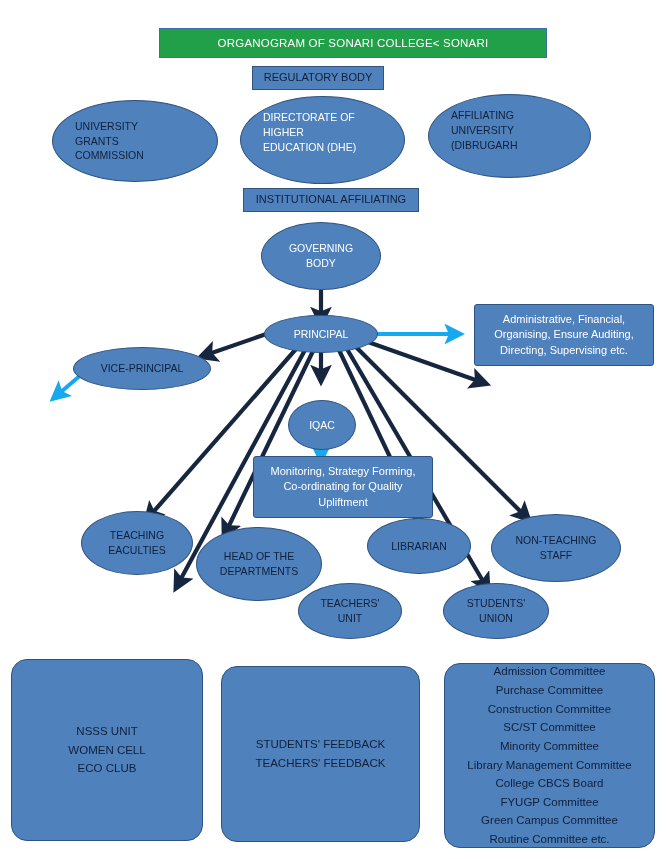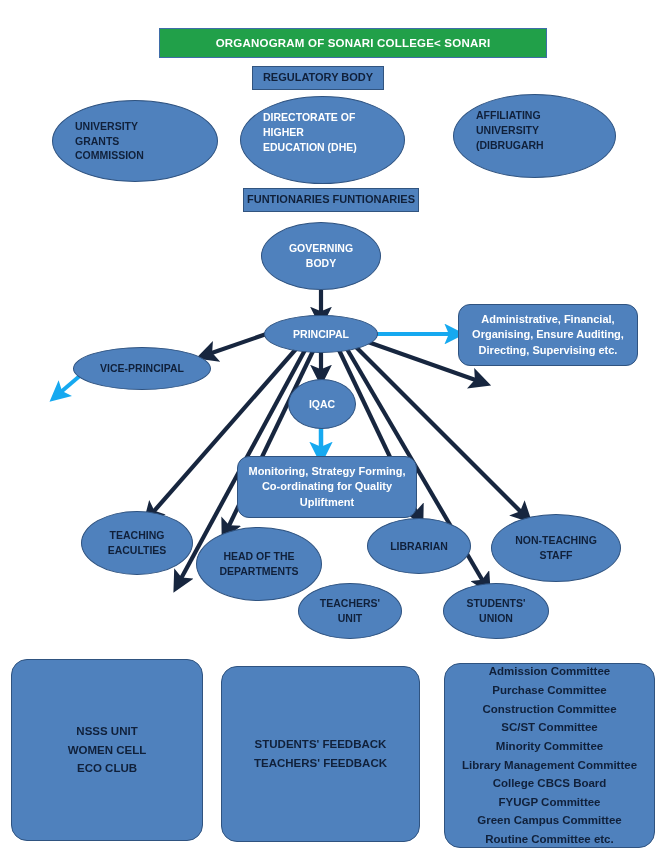--- a/index.html
+++ b/index.html
@@ -32,21 +32,20 @@
     align-items: center;
     justify-content: center;
     text-align: center;
     color: #1b2a43;
     z-index: 3;
   }
   .node .txt {
     width: 100%;
     line-height: 1.42;
     white-space: pre-line;
-    font-weight: bold;
   }
   
   .banner {
     background: #21a049;
     border: 1px solid #3f6da8;
     color: #ffffff;
     font-size: 11.5px;
     letter-spacing: .2px;
   }
   
@@ -54,23 +53,24 @@
     background: #4f81bd;
     border: 1px solid #31547f;
     color: #10203a;
     font-size: 11px;
   }
   
   .round {
     background: #4f81bd;
     border: 1px solid #2f5party;
     border: 1px solid #2f5380;
-    border-radius: 12px;
+    border-radius: 3px;
     color: #ffffff;
     font-size: 11px;
+    margin-left: 16px;
   }
   
   .bigbox {
     background: #4f81bd;
     border: 1px solid #2f5380;
     border-radius: 16px;
     color: #10203a;
     font-size: 11.5px;
   }
   .bigbox .txt { line-height: 1.62; }
@@ -162,28 +162,28 @@
   <div class="node ellipse lefttext" style="left:52px; top:100px; width:166px; height:82px;">
     <span class="txt">UNIVERSITY
 GRANTS
 COMMISSION</span>
   </div>
   <div class="node ellipse white lefttext toptext" style="left:240px; top:96px; width:165px; height:88px;">
     <span class="txt">DIRECTORATE OF
 HIGHER
 EDUCATION (DHE)</span>
   </div>
-  <div class="node ellipse lefttext toptext" style="left:453px; top:94px; width:163px; height:84px;">
+  <div class="node ellipse lefttext toptext" style="left:428px; top:94px; width:163px; height:84px;">
     <span class="txt">AFFILIATING
 UNIVERSITY
 (DIBRUGARH</span>
   </div>
 
   <div class="node rect" style="left:243px; top:188px; width:176px; height:24px;">
-    <span class="txt">FUNTIONARIES FUNTIONARIES</span>
+    <span class="txt">INSTITUTIONAL AFFILIATING</span>
   </div>
 
   <div class="node ellipse white" style="left:261px; top:222px; width:120px; height:68px;">
     <span class="txt">GOVERNING
 BODY</span>
   </div>
 
   <div class="node ellipse white" style="left:264px; top:315px; width:114px; height:38px;justify-content:flex-end;">
     <span class="txt">PRINCIPAL</span>
   </div>
@@ -192,21 +192,21 @@
     <span class="txt">Administrative, Financial,
 Organising, Ensure Auditing,
 Directing, Supervising etc.</span>
   </div>
 
   <div class="node ellipse" style="left:73px; top:347px; width:138px; height:43px;">
     <span class="txt">VICE-PRINCIPAL</span>
   </div>
 
 
-  <div class="node ellipse white" style="left:288px; top:379px; width:68px; height:50px;">
+  <div class="node ellipse white" style="left:288px; top:400px; width:68px; height:50px;">
     <span class="txt">IQAC</span>
   </div>
 
   <div class="node round" style="left:237px; top:456px; width:180px; height:62px;">
     <span class="txt">Monitoring, Strategy Forming,
 Co-ordinating for Quality
 Upliftment</span>
   </div>
 
 

